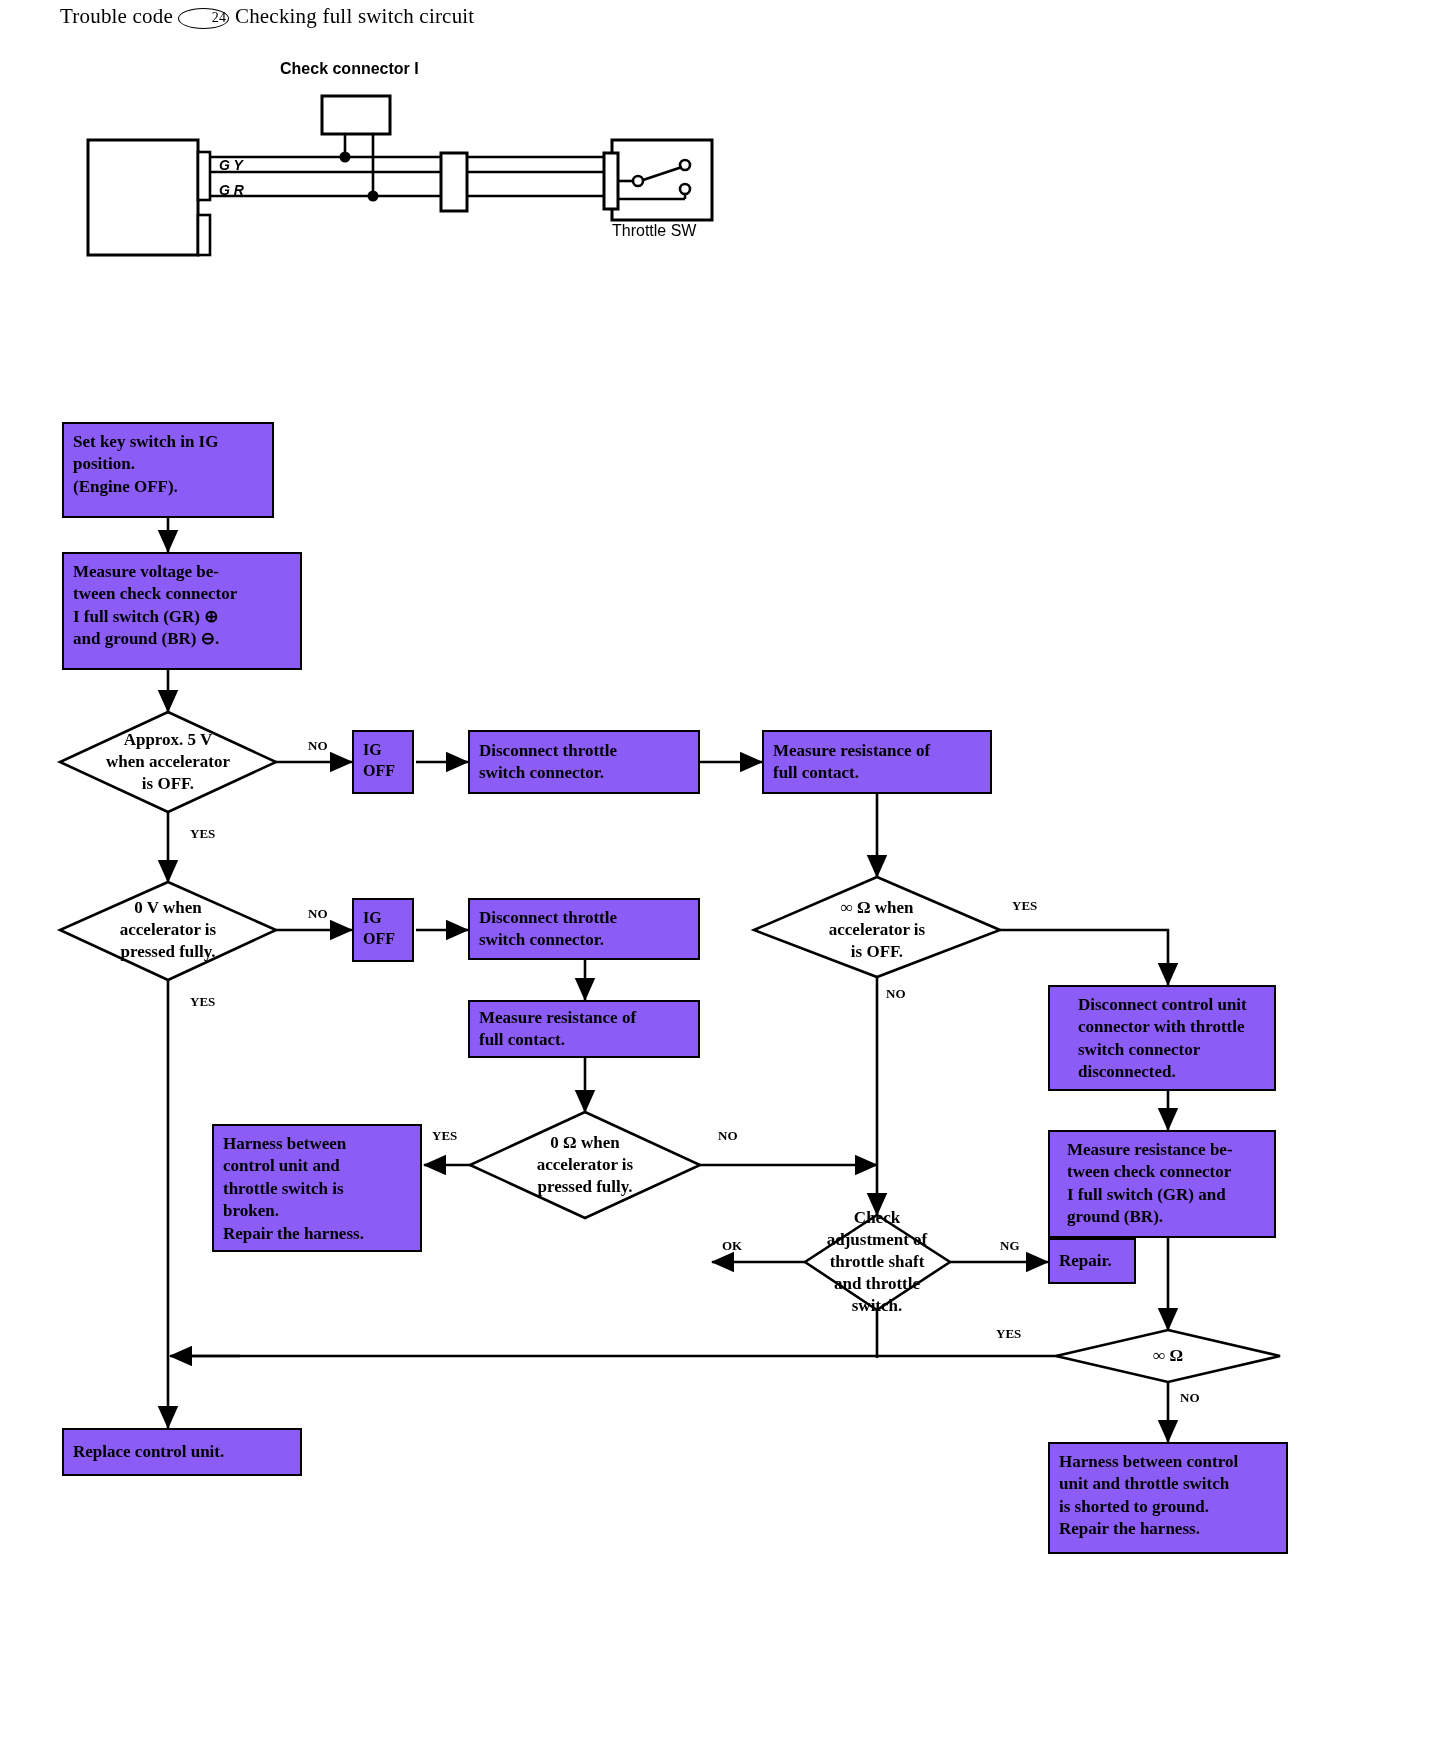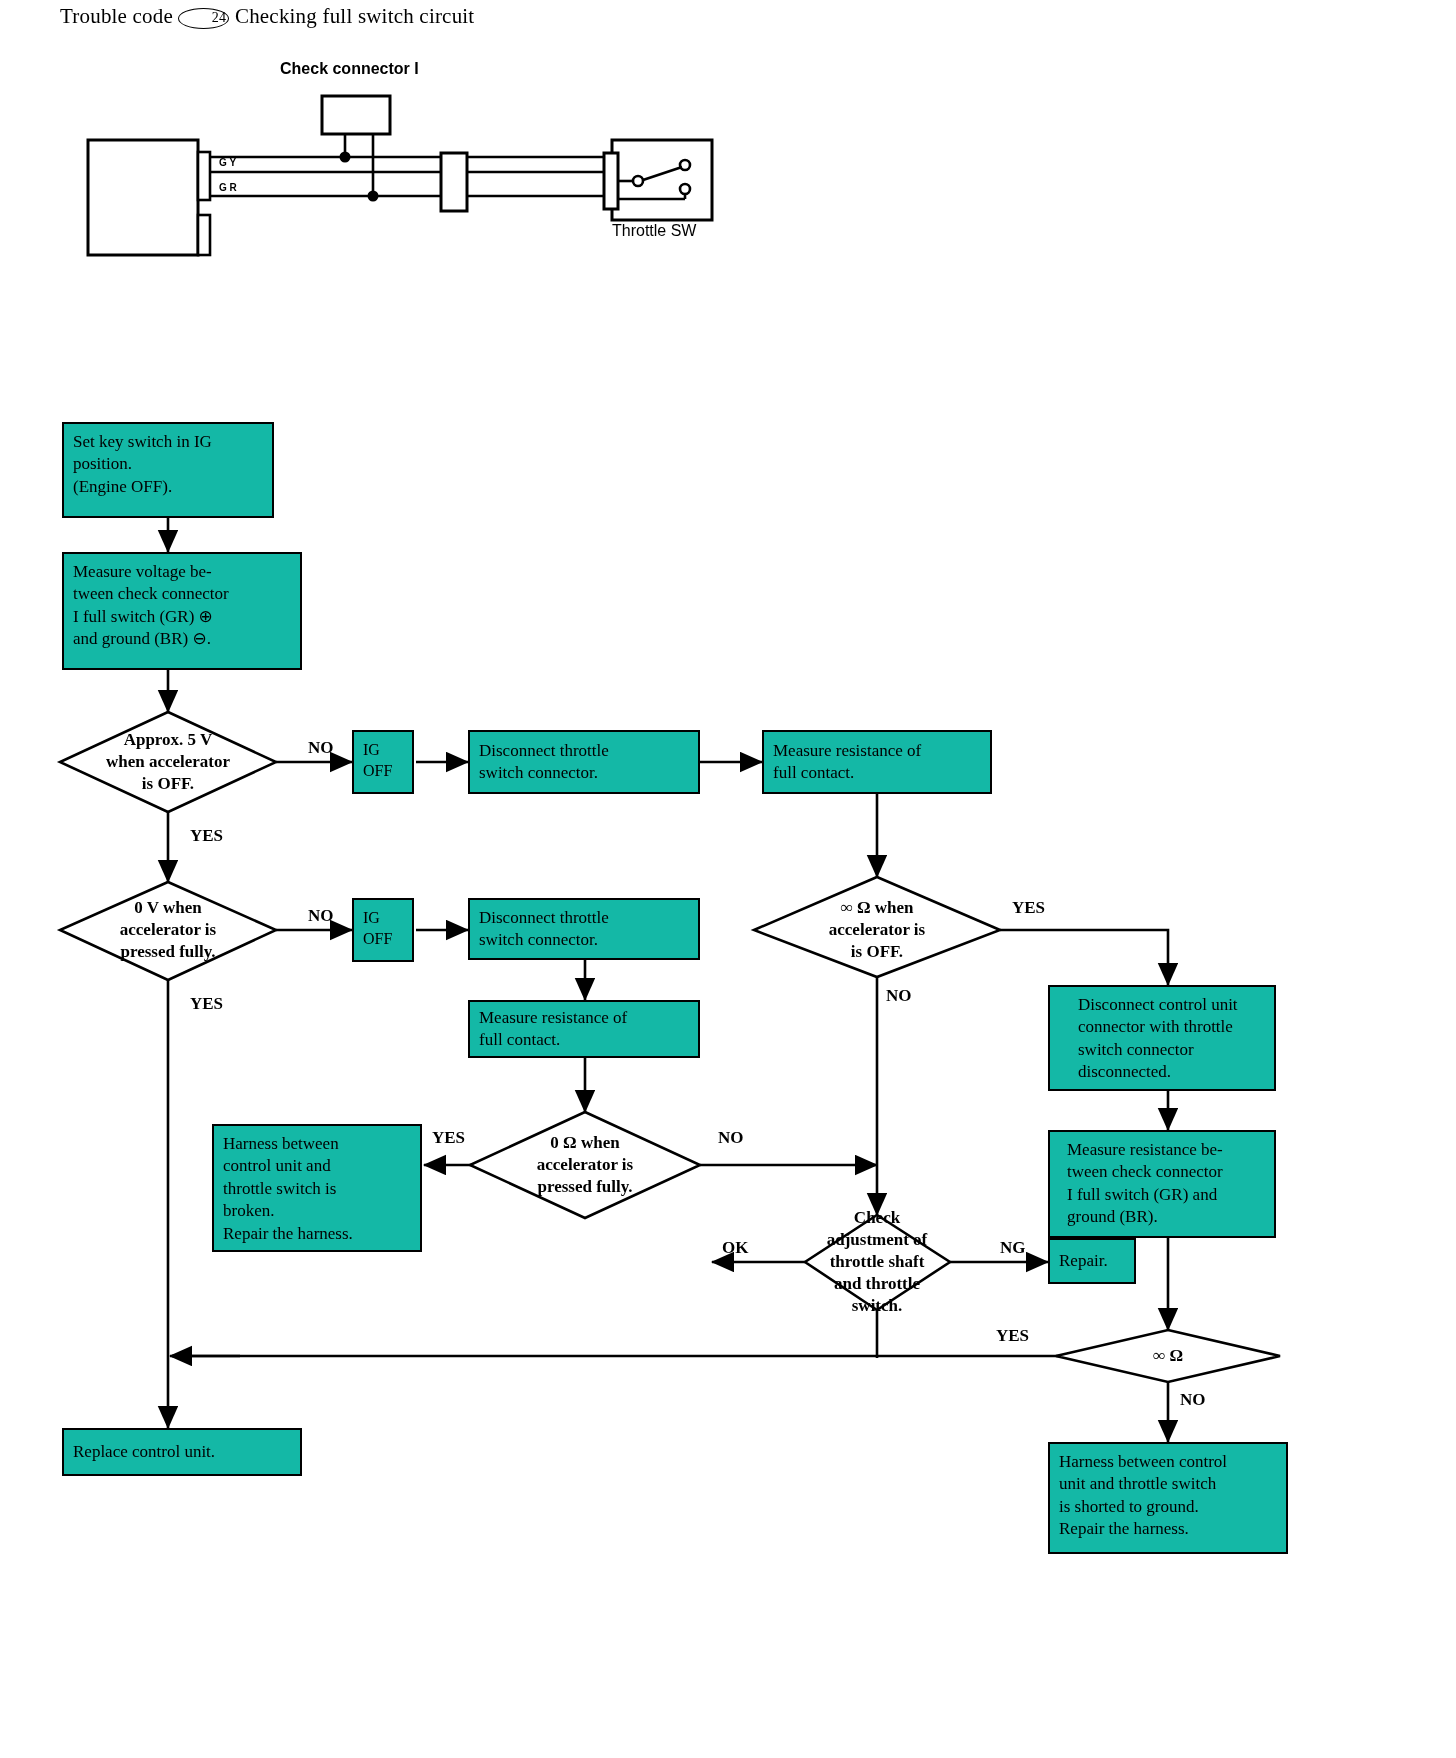--- a/index.html
+++ b/index.html
@@ -4,29 +4,29 @@
 <style>
   html,body{margin:0;padding:0;background:#fff;}
   body{width:1456px;height:1758px;position:relative;
        font-family:"Liberation Serif",serif;color:#000;}
   #sheet{position:absolute;inset:0;}
   svg{position:absolute;left:0;top:0;width:1456px;height:1758px;}
   .ttl{position:absolute;font-family:"Liberation Serif",serif;font-size:21px;
        letter-spacing:.2px;white-space:nowrap;}
   .lbl{position:absolute;font-family:"Liberation Sans",sans-serif;font-weight:bold;
        font-size:16px;white-space:nowrap;}
-  .lbl.sm{font-size:10px;}
-  .bx{position:absolute;box-sizing:border-box;border:2.5px solid #000;background:#14b8a6;
+  .lbl.sm{font-size:14px;font-style:italic;}
+  .bx{position:absolute;box-sizing:border-box;border:2.5px solid #000;background:#8b5cf6;
       font-family:"Liberation Serif",serif;font-size:17px;line-height:1.32;
-      padding:7px 9px;font-weight:normal;}
+      padding:7px 9px;font-weight:bold;}
   .bx.ctr{display:flex;align-items:center;}
   .dtext{position:absolute;text-align:center;font-family:"Liberation Serif",serif;
          font-size:17px;font-weight:bold;line-height:1.3;white-space:pre-line;
          transform:translate(-50%,-50%);}
-  .flag{position:absolute;font-family:"Liberation Serif",serif;font-size:17px;
+  .flag{position:absolute;font-family:"Liberation Serif",serif;font-size:13px;
         font-weight:bold;white-space:nowrap;}
   .circnum{display:inline-block;border:1.6px solid #000;border-radius:50%;
            width:19px;height:19px;line-height:17px;text-align:center;font-size:14px;
            vertical-align:1px;padding-left:30px;}
 </style>
 </head>
 <body>
 
 <div id="sheet">
 

